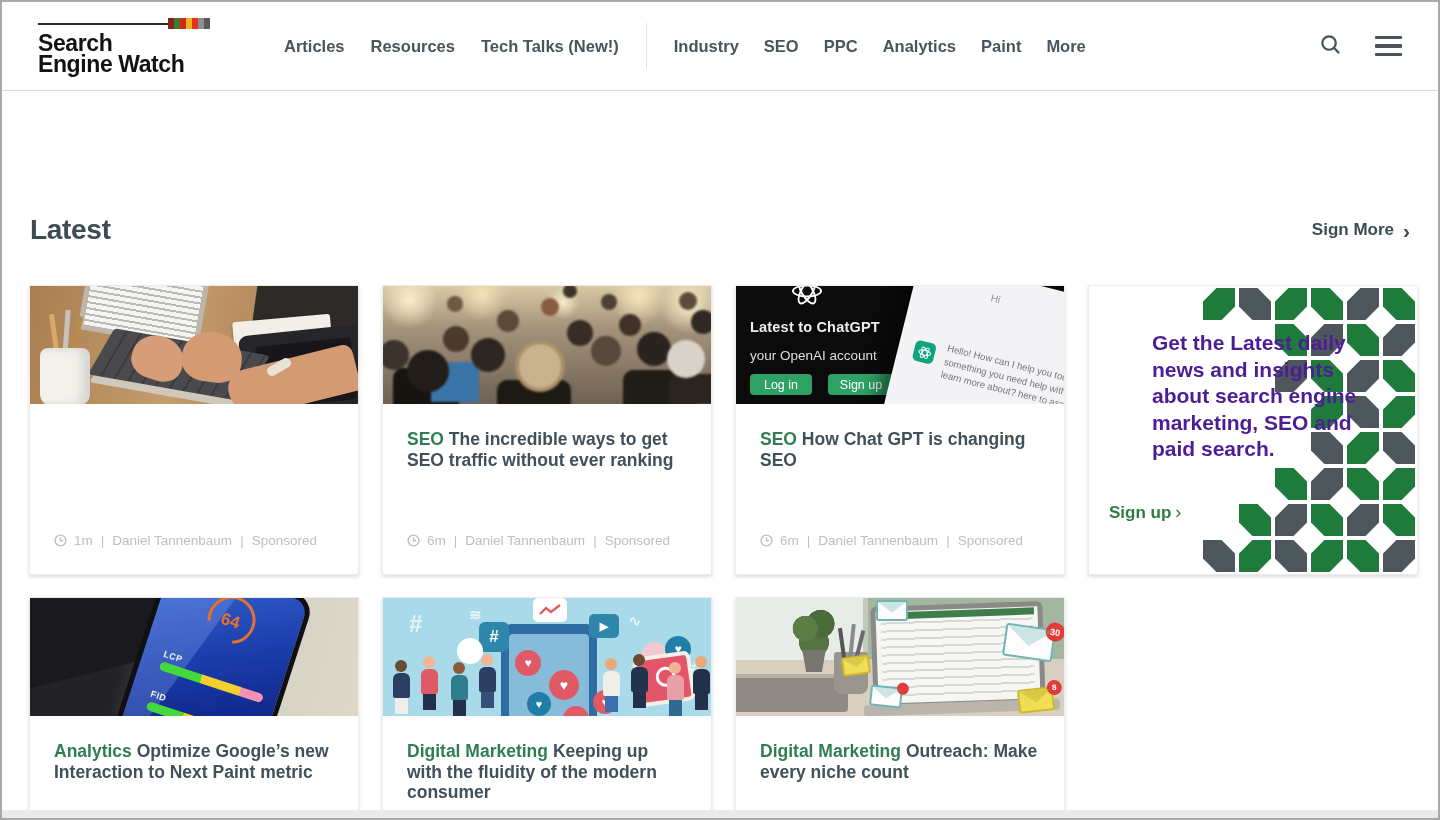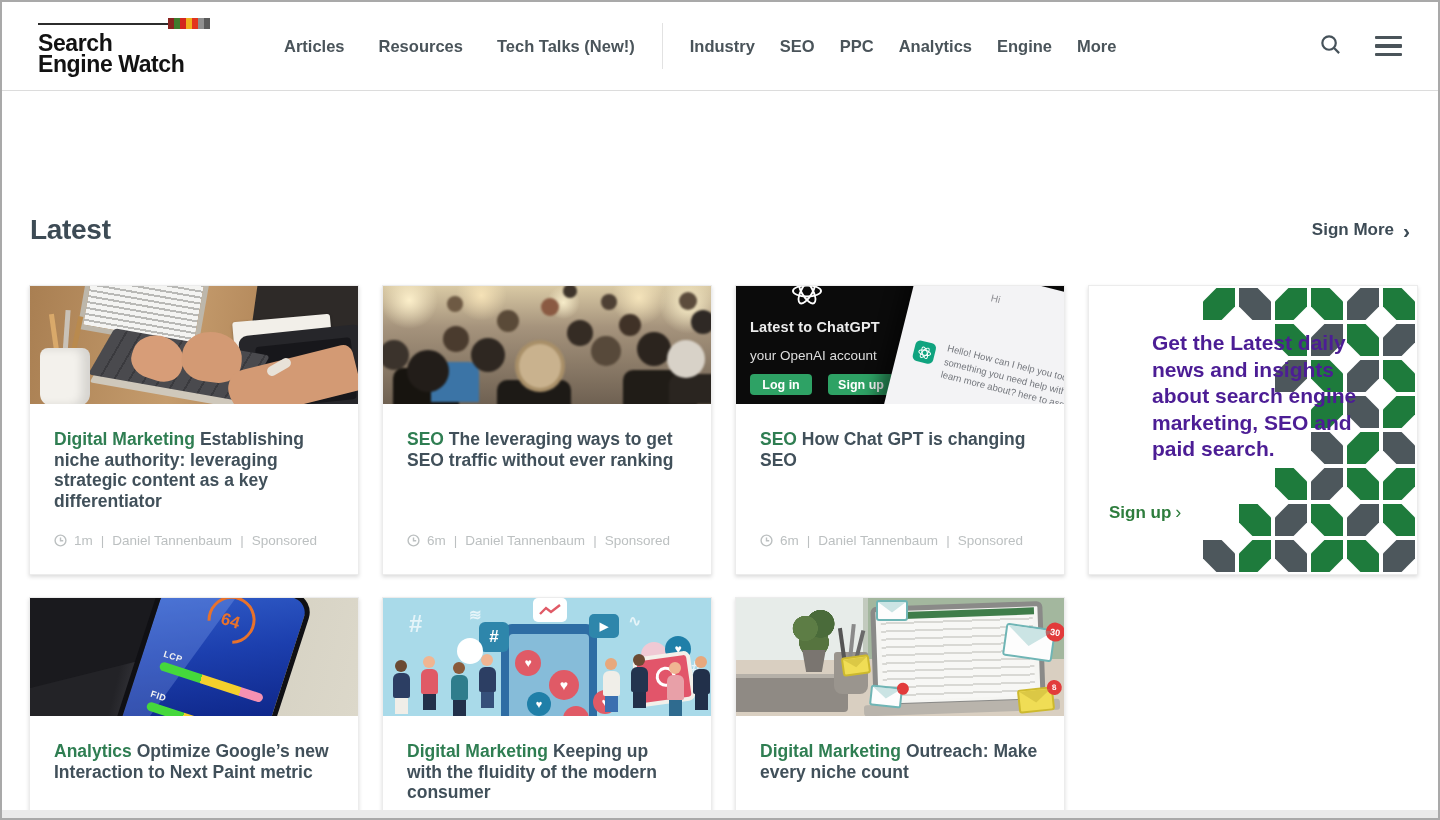--- a/index.html
+++ b/index.html
@@ -10,21 +10,21 @@
 
   
   .header { position:absolute; top:0; left:0; right:0; height:89px; background:#fff;
             border-bottom:1px solid #dcdcdc; display:flex; align-items:center; padding:0 30px 0 36px; }
   .logo { width:172px; flex:0 0 auto; cursor:pointer; }
   .logo-top { display:flex; align-items:center; height:12px; margin-bottom:3px; }
   .logo-rule { flex:1; height:2px; background:#2c2c2c; }
   .logo-stripes { display:flex; height:11px; }
   .logo-stripes span { width:6px; height:11px; display:block; }
   .logo-text { font-size:23px; font-weight:bold; line-height:21px; color:#121212; letter-spacing:-0.4px; }
-  .nav { display:flex; align-items:center; gap:34px; margin-left:74px; }
+  .nav { display:flex; align-items:center; gap:26px; margin-left:74px; }
   .nav2 { margin-left:27px; gap:25px; }
   .nav-item { font-size:16.5px; font-weight:bold; color:#4a545a; cursor:pointer; white-space:nowrap; }
   .nav-div { width:1px; height:46px; background:#e2e2e2; margin-left:27px; }
   .hdr-spacer { flex:1; }
   .hdr-icons { display:flex; align-items:center; gap:33px; margin-right:6px; }
   .icon-btn { cursor:pointer; color:#46525a; }
   .burger { display:flex; flex-direction:column; gap:5px; }
   .burger span { width:27px; height:3.5px; background:#4a545a; border-radius:1px; }
 
   
@@ -79,21 +79,21 @@
   .heads { position:absolute; inset:-4px; filter:blur(1.3px); }
   .head { position:absolute; border-radius:50%; }
   .torso { position:absolute; border-radius:10px 10px 0 0; }
 
   
   .img-gpt { background:#0b0b0b; }
   .gpt-panel { position:absolute; left:185px; top:-30px; width:300px; height:230px;
                background:#f3f3f5; transform:rotate(14deg); transform-origin:top left;
                box-shadow:-10px 0 16px rgba(0,0,0,.45); }
   .gpt-btn { position:absolute; height:21px; border-radius:4px; background:#2ea265; color:#fff;
-             font-size:12.5px; font-weight:bold; display:flex; align-items:center; justify-content:center; }
+             font-size:12.5px; font-weight:normal; display:flex; align-items:center; justify-content:center; }
   .atom { position:absolute; }
   .atom i { position:absolute; left:50%; top:50%; border:2px solid #fff; border-radius:50%; display:block; }
 
   
   .img-metrics { background:linear-gradient(104deg,#232327 0 30%,#3a3a40 38%,#56565c 44%,#d3cfc0 52%,#dcd8ca 100%); }
   .phone { position:absolute; left:98px; top:-28px; width:152px; height:250px;
            transform:rotate(18deg); border:5px solid #101014; border-radius:20px;
            background:linear-gradient(155deg,#3a6ad4 0%,#1c3fae 35%,#0a1f7e 70%,#061343 100%); overflow:hidden; }
   .phone .glare { position:absolute; left:-30px; top:-20px; width:60px; height:320px;
                   background:rgba(160,190,255,.25); transform:rotate(18deg); }
@@ -154,21 +154,21 @@
       <div class="nav-item">Tech Talks (New!)</div>
     </div>
 
     <div class="nav-div"></div>
 
     <div class="nav nav2">
       <div class="nav-item">Industry</div>
       <div class="nav-item">SEO</div>
       <div class="nav-item">PPC</div>
       <div class="nav-item">Analytics</div>
-      <div class="nav-item">Engine</div>
+      <div class="nav-item">Paint</div>
       <div class="nav-item">More</div>
     </div>
 
     <div class="hdr-spacer"></div>
 
     <div class="hdr-icons">
       <div class="icon-btn">
         <svg width="23" height="23" viewBox="0 0 24 24" fill="none" stroke="#46525a" stroke-width="2.3">
           <circle cx="10.5" cy="10.5" r="7"></circle>
             <line x1="15.7" y1="15.7" x2="21" y2="21"></line>
@@ -202,23 +202,20 @@
         <div class="abs" style="left:62px;top:98px;width:175px;height:14px;background:#cfc8bb;transform:rotate(10deg) skewX(-20deg);border-radius:3px;"></div>
         <div class="abs" style="left:70px;top:54px;width:158px;height:50px;background:repeating-linear-gradient(90deg,#4a4a4e 0 12px,#3a3a3e 12px 14px);transform:rotate(10deg) skewX(-20deg);border-radius:4px;"></div>
         <div class="abs" style="left:102px;top:50px;width:52px;height:44px;background:#d79d78;border-radius:50% 50% 40% 40%;transform:rotate(18deg);"></div>
         <div class="abs" style="left:152px;top:46px;width:60px;height:50px;background:#d39a74;border-radius:50% 50% 40% 40%;transform:rotate(8deg);"></div>
         <div class="abs" style="left:198px;top:72px;width:130px;height:48px;background:#d39a74;border-radius:20px 10px 0 30px;transform:rotate(-14deg);"></div>
         <div class="abs" style="left:236px;top:76px;width:26px;height:10px;background:#e8e2d8;border-radius:5px;transform:rotate(-30deg);"></div>
         <div class="abs" style="left:22px;top:28px;width:5px;height:44px;background:#d9a96a;transform:rotate(-8deg);"></div>
         <div class="abs" style="left:34px;top:24px;width:5px;height:46px;background:#c9c2b8;transform:rotate(4deg);"></div>
         <div class="abs" style="left:44px;top:30px;width:5px;height:42px;background:#b98a4e;transform:rotate(12deg);"></div>
         <div class="abs" style="left:10px;top:62px;width:50px;height:58px;background:#f3f1ec;border-radius:8px 8px 12px 12px;box-shadow:inset -8px 0 10px rgba(0,0,0,.12);"></div>
-      </div>
-      <div class="card-body">
-        <div class="card-title"><span class="cat">Digital Marketing</span> <span>Establishing niche authority: leveraging strategic content as a key differentiator</span></div>
       </div>
       <div class="card-meta">
         <svg width="13" height="13" viewBox="0 0 24 24" fill="none" stroke="#bcc0c1" stroke-width="2.6">
             <circle cx="12" cy="12" r="10"></circle>
             <path d="M12 6.5v6h5"></path>
           </svg>
         <span>1m</span>
         <span class="sep">|</span>
         <span>Daniel Tannenbaum</span>
         <span class="sep">|</span>
@@ -248,21 +245,21 @@
           <span class="head" style="left:288px;top:58px;width:38px;height:38px;background:#d8d2c8;"></span>
           <span class="head" style="left:312px;top:28px;width:24px;height:24px;background:#2f2925;"></span>
           <span class="head" style="left:162px;top:16px;width:18px;height:18px;background:#8a5a42;"></span>
           <span class="head" style="left:68px;top:14px;width:16px;height:16px;background:#6e5a44;"></span>
           <span class="head" style="left:222px;top:12px;width:16px;height:16px;background:#4e4034;"></span>
           <span class="head" style="left:300px;top:10px;width:18px;height:18px;background:#5c4c3c;"></span>
           <span class="head" style="left:184px;top:2px;width:14px;height:14px;background:#3e342a;"></span>
         </div>
       </div>
       <div class="card-body">
-        <div class="card-title"><span class="cat">SEO</span> <span>The leveraging ways to get SEO traffic without ever ranking</span></div>
+        <div class="card-title"><span class="cat">SEO</span> <span>The incredible ways to get SEO traffic without ever ranking</span></div>
       </div>
       <div class="card-meta">
         <svg width="13" height="13" viewBox="0 0 24 24" fill="none" stroke="#bcc0c1" stroke-width="2.6">
             <circle cx="12" cy="12" r="10"></circle>
             <path d="M12 6.5v6h5"></path>
           </svg>
         <span>6m</span>
         <span class="sep">|</span>
         <span>Daniel Tannenbaum</span>
         <span class="sep">|</span>

